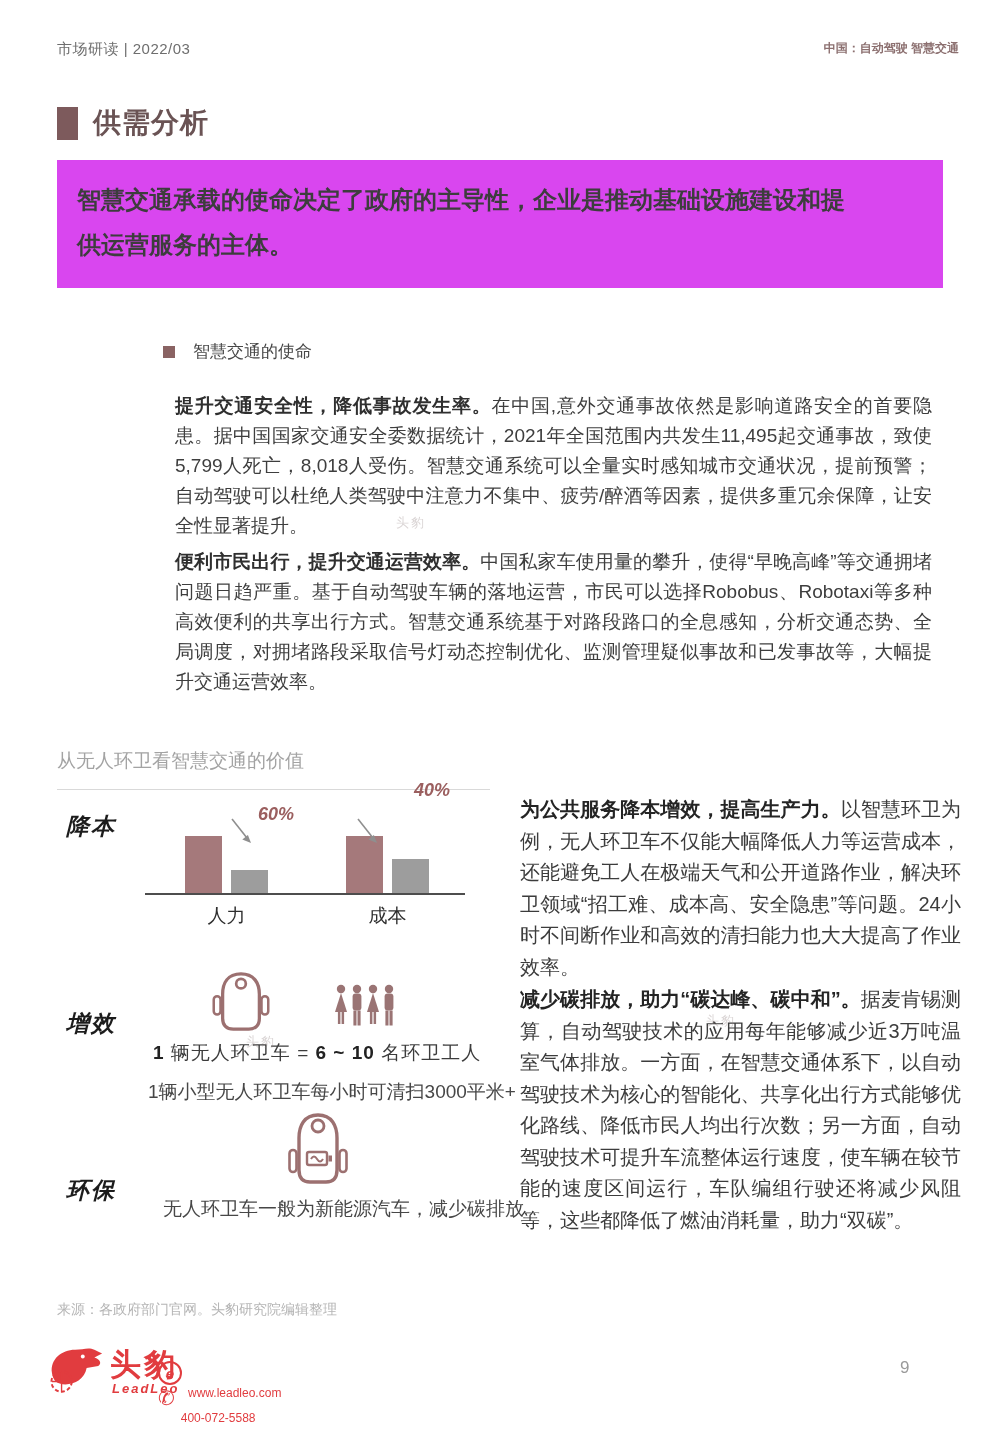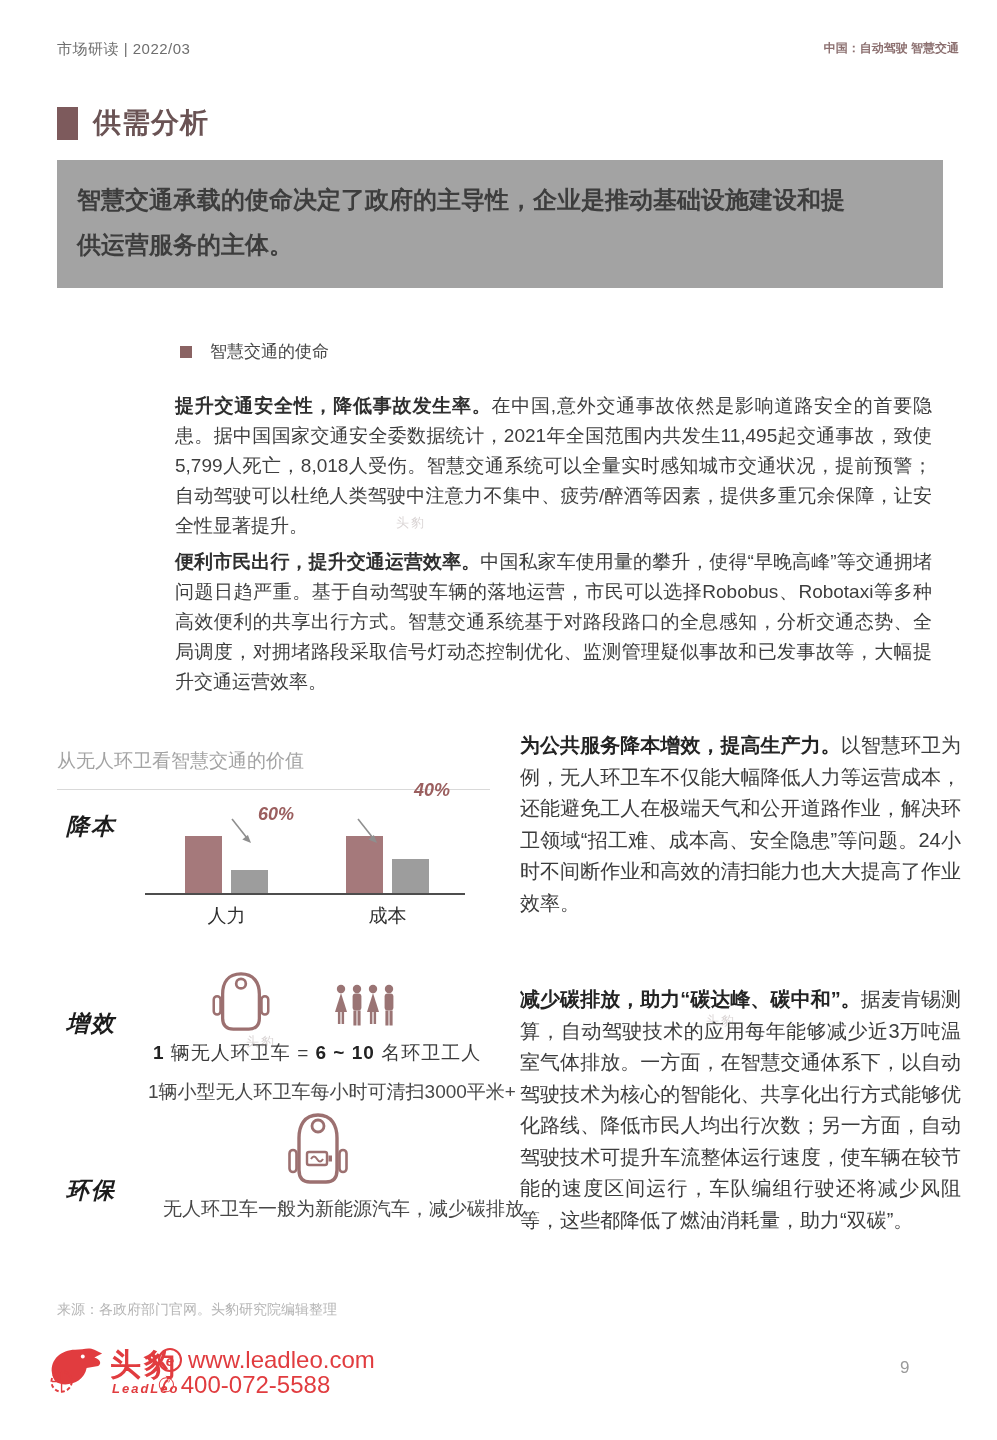--- a/index.html
+++ b/index.html
@@ -10,25 +10,25 @@
   
   .hdr-left{left:57px;top:40px;font-size:15px;color:#6e6e6e;letter-spacing:.5px;}
   .hdr-right{right:38px;top:40px;font-size:12px;color:#8c7070;font-weight:bold;}
 
   
   .sec{left:57px;top:104px;display:flex;align-items:center;text-align:right;}
   .sec-square{width:21px;height:33px;background:#7d5a5c;margin-right:15px;}
   .sec-title{font-size:28px;font-weight:bold;color:#6a5354;letter-spacing:1px;}
 
   
-  .hl-box{left:57px;top:160px;width:846px;background:#a3a3a3;padding:17px 20px 21px 20px;}
+  .hl-box{left:57px;top:160px;width:846px;background:#d946ef;padding:17px 20px 21px 20px;}
   .hl-text{width:768px;font-size:24px;font-weight:bold;color:#3d3d3d;line-height:45px;}
 
   
-  .bullet-row{left:180px;top:340px;display:flex;align-items:center;}
+  .bullet-row{left:163px;top:340px;display:flex;align-items:center;}
   .bullet-square{width:12px;height:12px;background:#8a6363;margin-right:18px;}
   .bullet-label{font-size:17px;color:#474747;}
   .para{left:175px;width:757px;font-size:19px;line-height:30px;text-align:justify;color:#3e3e3e;}
   .para b{color:#2f2f2f;}
   .p1{top:372px;}
   .p2{top:528px;}
 
   
   .fig-title{left:57px;top:748px;font-size:19px;color:#a3a3a3;}
   .fig-rule{left:57px;top:789px;width:433px;height:1px;background:#d9d9d9;}
@@ -53,34 +53,34 @@
   .icon-sweeper{left:212px;top:970px;}
   .icon-people{left:332px;top:984px;}
   .icon-battery{left:287px;top:1112px;}
   .eff-line1{left:153px;top:1040px;font-size:19px;color:#3c3c3c;letter-spacing:1px;}
   .eff-line1 b{color:#222;}
   .eff-line2{left:148px;top:1079px;font-size:19px;color:#474747;}
   .green-cap{left:163px;top:1196px;font-size:19px;color:#474747;}
 
   
   .rcol{left:520px;width:441px;font-size:20px;line-height:31.5px;text-align:justify;color:#3c3c3c;}
-  .ra{top:710px;} .rb{top:968px;margin-top:16px;}
+  .ra{top:774px;} .rb{top:968px;margin-top:16px;}
   .rcol b{color:#242424;}
 
   
   .source{left:57px;top:1301px;font-size:14px;color:#b5b5b5;}
   .brand-cn{left:110px;top:1344px;font-size:31px;font-weight:bold;color:#e13c3f;letter-spacing:3px;}
   .brand-en{left:112px;top:1381px;font-size:13px;font-weight:bold;font-style:italic;color:#e13c3f;letter-spacing:2px;}
   .web-row{left:158px;top:1346px;display:flex;align-items:center;}
   .tel-row{left:158px;top:1371px;display:flex;align-items:center;}
   .eicon{display:inline-flex;align-items:center;justify-content:center;width:20px;height:20px;
          border:2px solid #e13c3f;border-radius:50%;color:#e13c3f;font-weight:bold;font-style:italic;
          font-size:15px;margin-right:6px;}
   .telicon{color:#e13c3f;font-size:20px;margin-right:6px;line-height:20px;}
-  .red-txt{font-size:24px;color:#e13c3f;}
+  .red-txt{font-size:12px;color:#e13c3f;margin-top:40px;}
   .pagenum{left:900px;top:1358px;font-size:17px;color:#9a9a9a;}
   .logo-cat{left:46px;top:1342px;}
 
   .wm{font-size:13px;color:#8f7f7f;opacity:.32;letter-spacing:2px;}
   .wm1{left:396px;top:514px;} .wm2{left:246px;top:1033px;} .wm3{left:706px;top:1012px;}
 </style>
 </head>
 <body>
 
 <div class="page">

